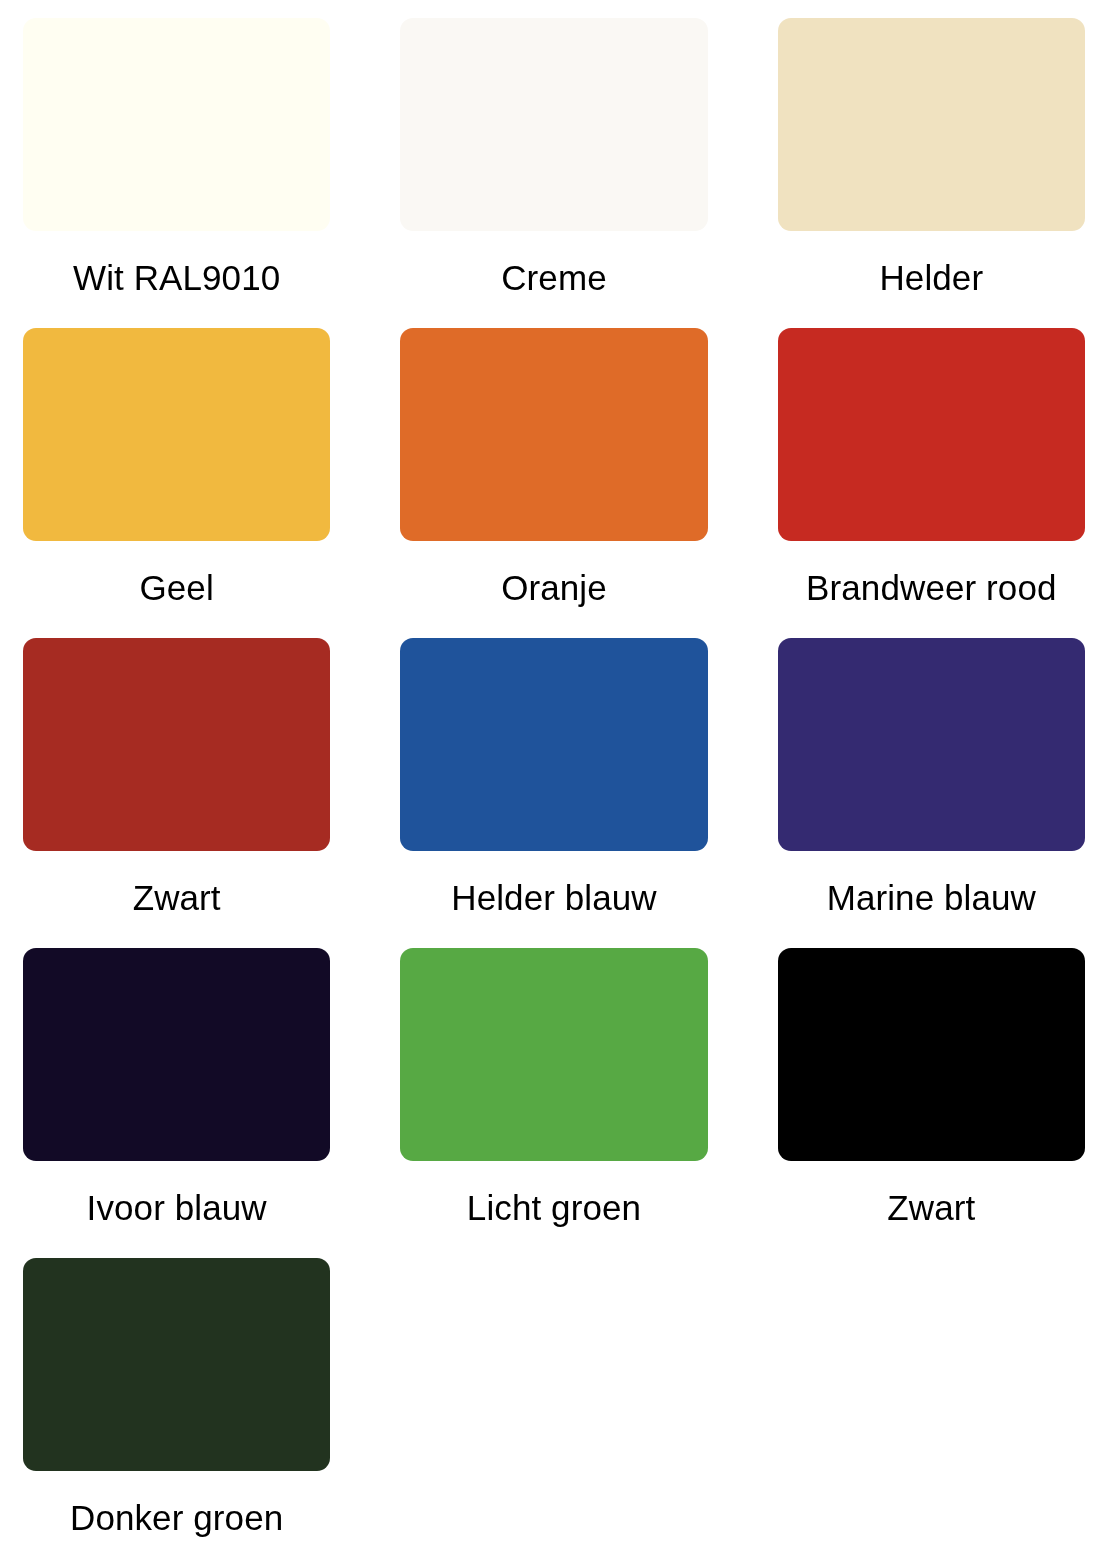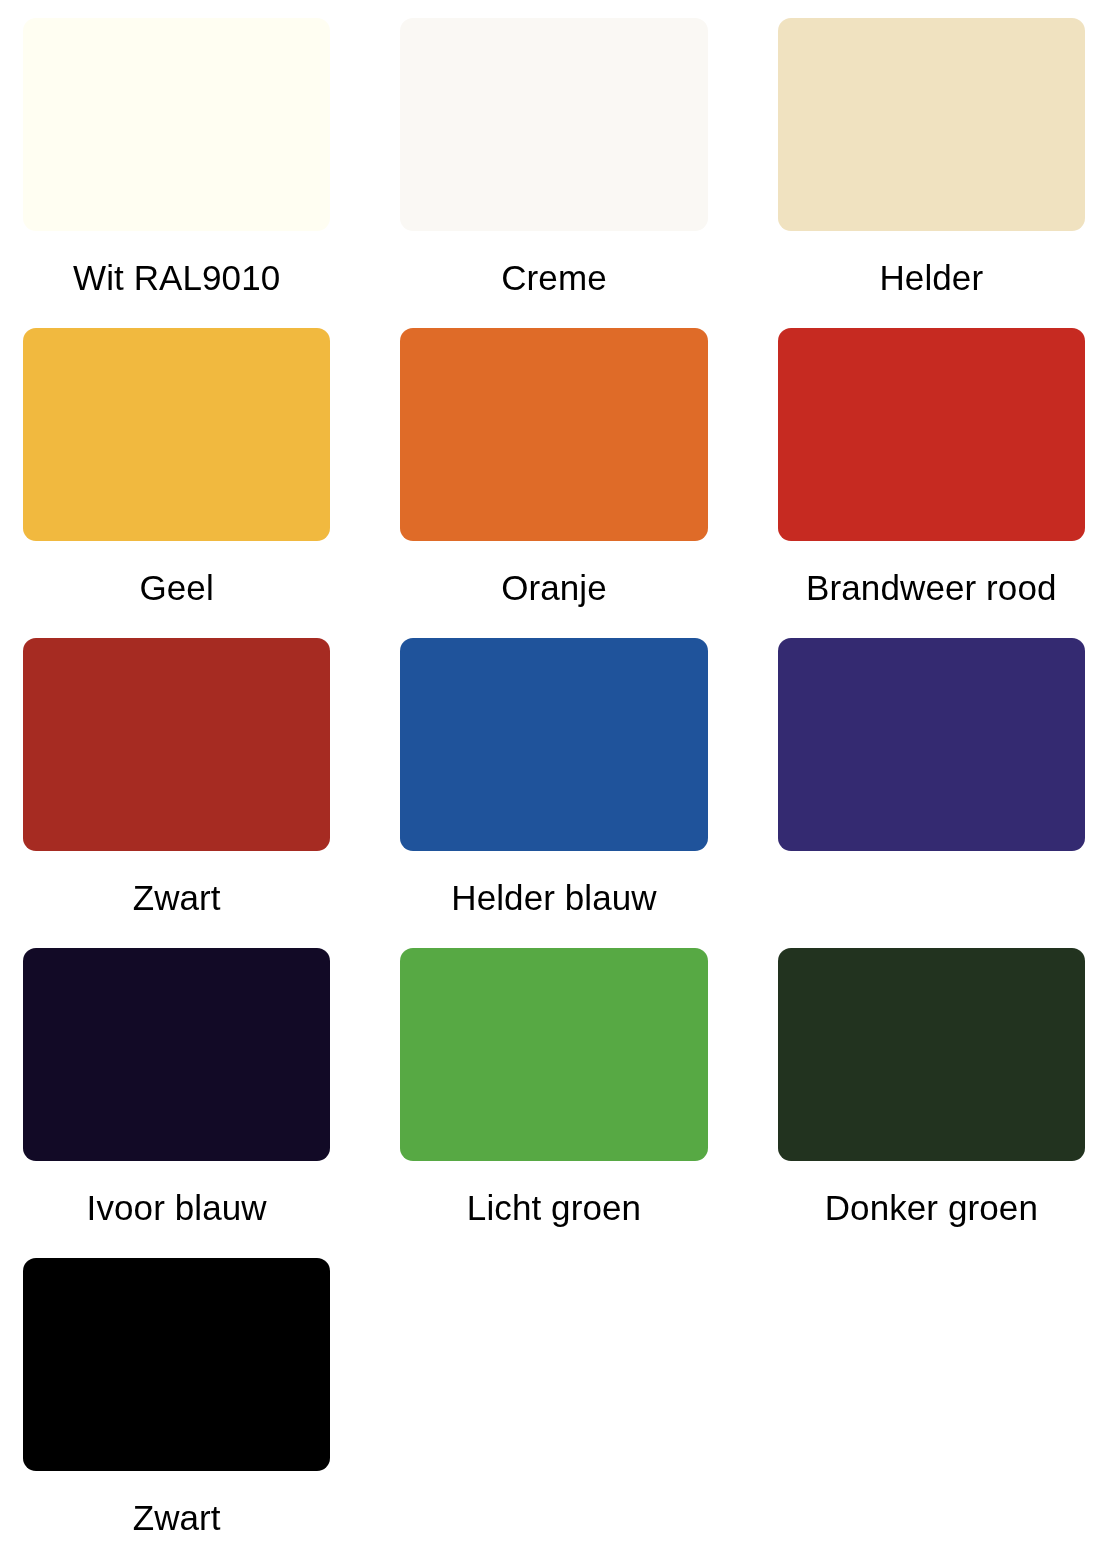--- a/index.html
+++ b/index.html
@@ -98,35 +98,36 @@
   </div>
 
 
   <div class="swatch-cell">
     <div class="swatch-chip" style="background: rgb(31, 83, 155);"></div>
     <div class="swatch-label">Helder blauw</div>
   </div>
 
   <div class="swatch-cell">
     <div class="swatch-chip" style="background: rgb(52, 42, 113);"></div>
+    <div class="swatch-label">Marine blauw</div>
   </div>
 
   <div class="swatch-cell">
     <div class="swatch-chip" style="background: rgb(18, 10, 38);"></div>
     <div class="swatch-label">Ivoor blauw</div>
   </div>
 
   <div class="swatch-cell">
     <div class="swatch-chip" style="background: rgb(87, 169, 68);"></div>
     <div class="swatch-label">Licht groen</div>
   </div>
 
   <div class="swatch-cell">
-    <div class="swatch-chip" style="background: rgb(34, 51, 31);"></div>
-    <div class="swatch-label">Donker groen</div>
+    <div class="swatch-chip" style="background: rgb(0, 0, 0);"></div>
+    <div class="swatch-label">Zwart</div>
   </div>
 
   <div class="swatch-cell">
-    <div class="swatch-chip" style="background: rgb(0, 0, 0);"></div>
-    <div class="swatch-label">Zwart</div>
+    <div class="swatch-chip" style="background: rgb(34, 51, 31);"></div>
+    <div class="swatch-label">Donker groen</div>
   </div>
 
 </div>
 
 </body></html>

